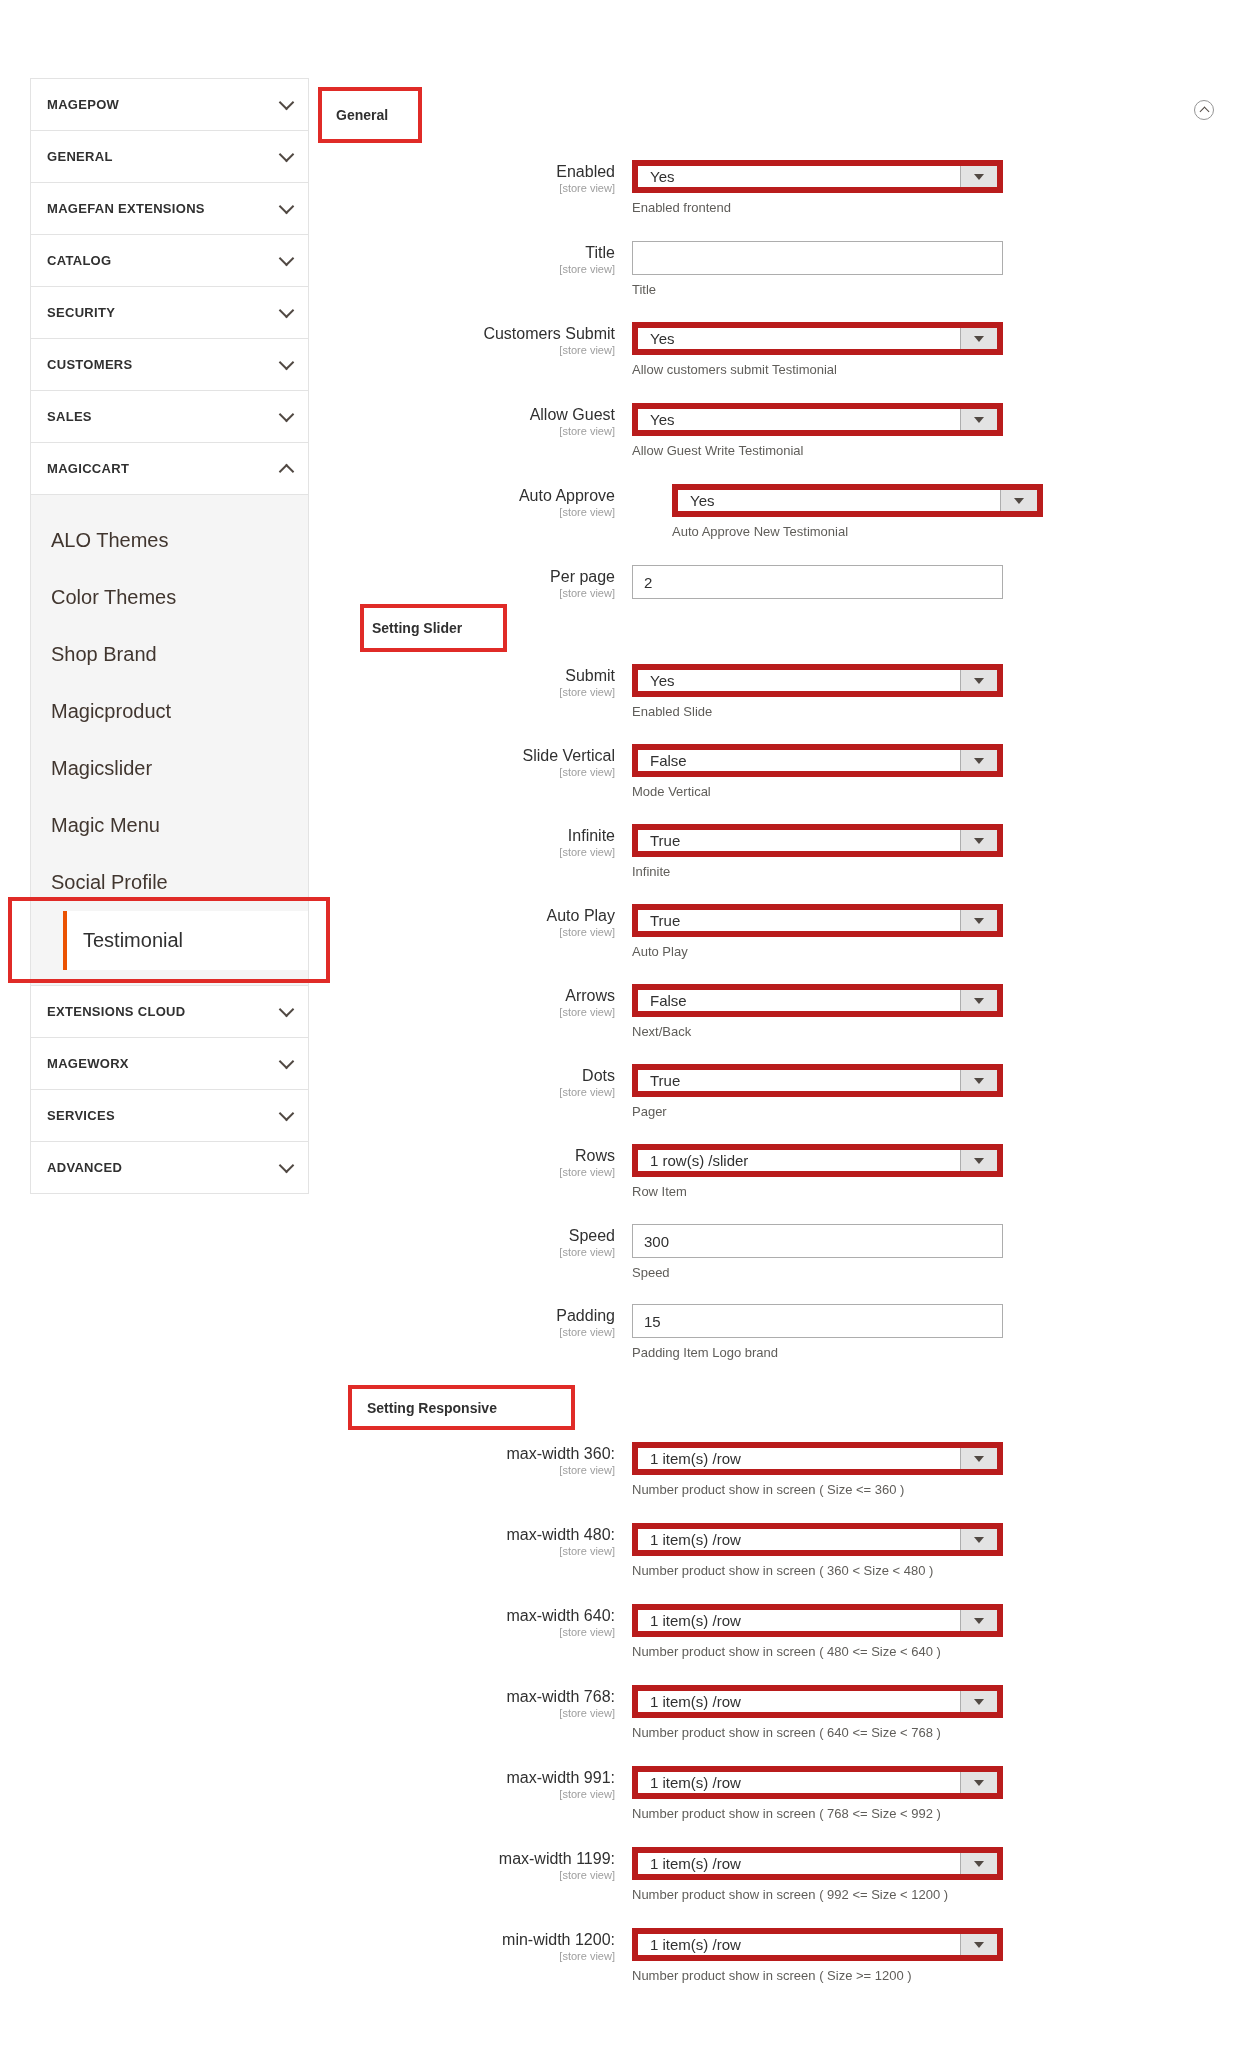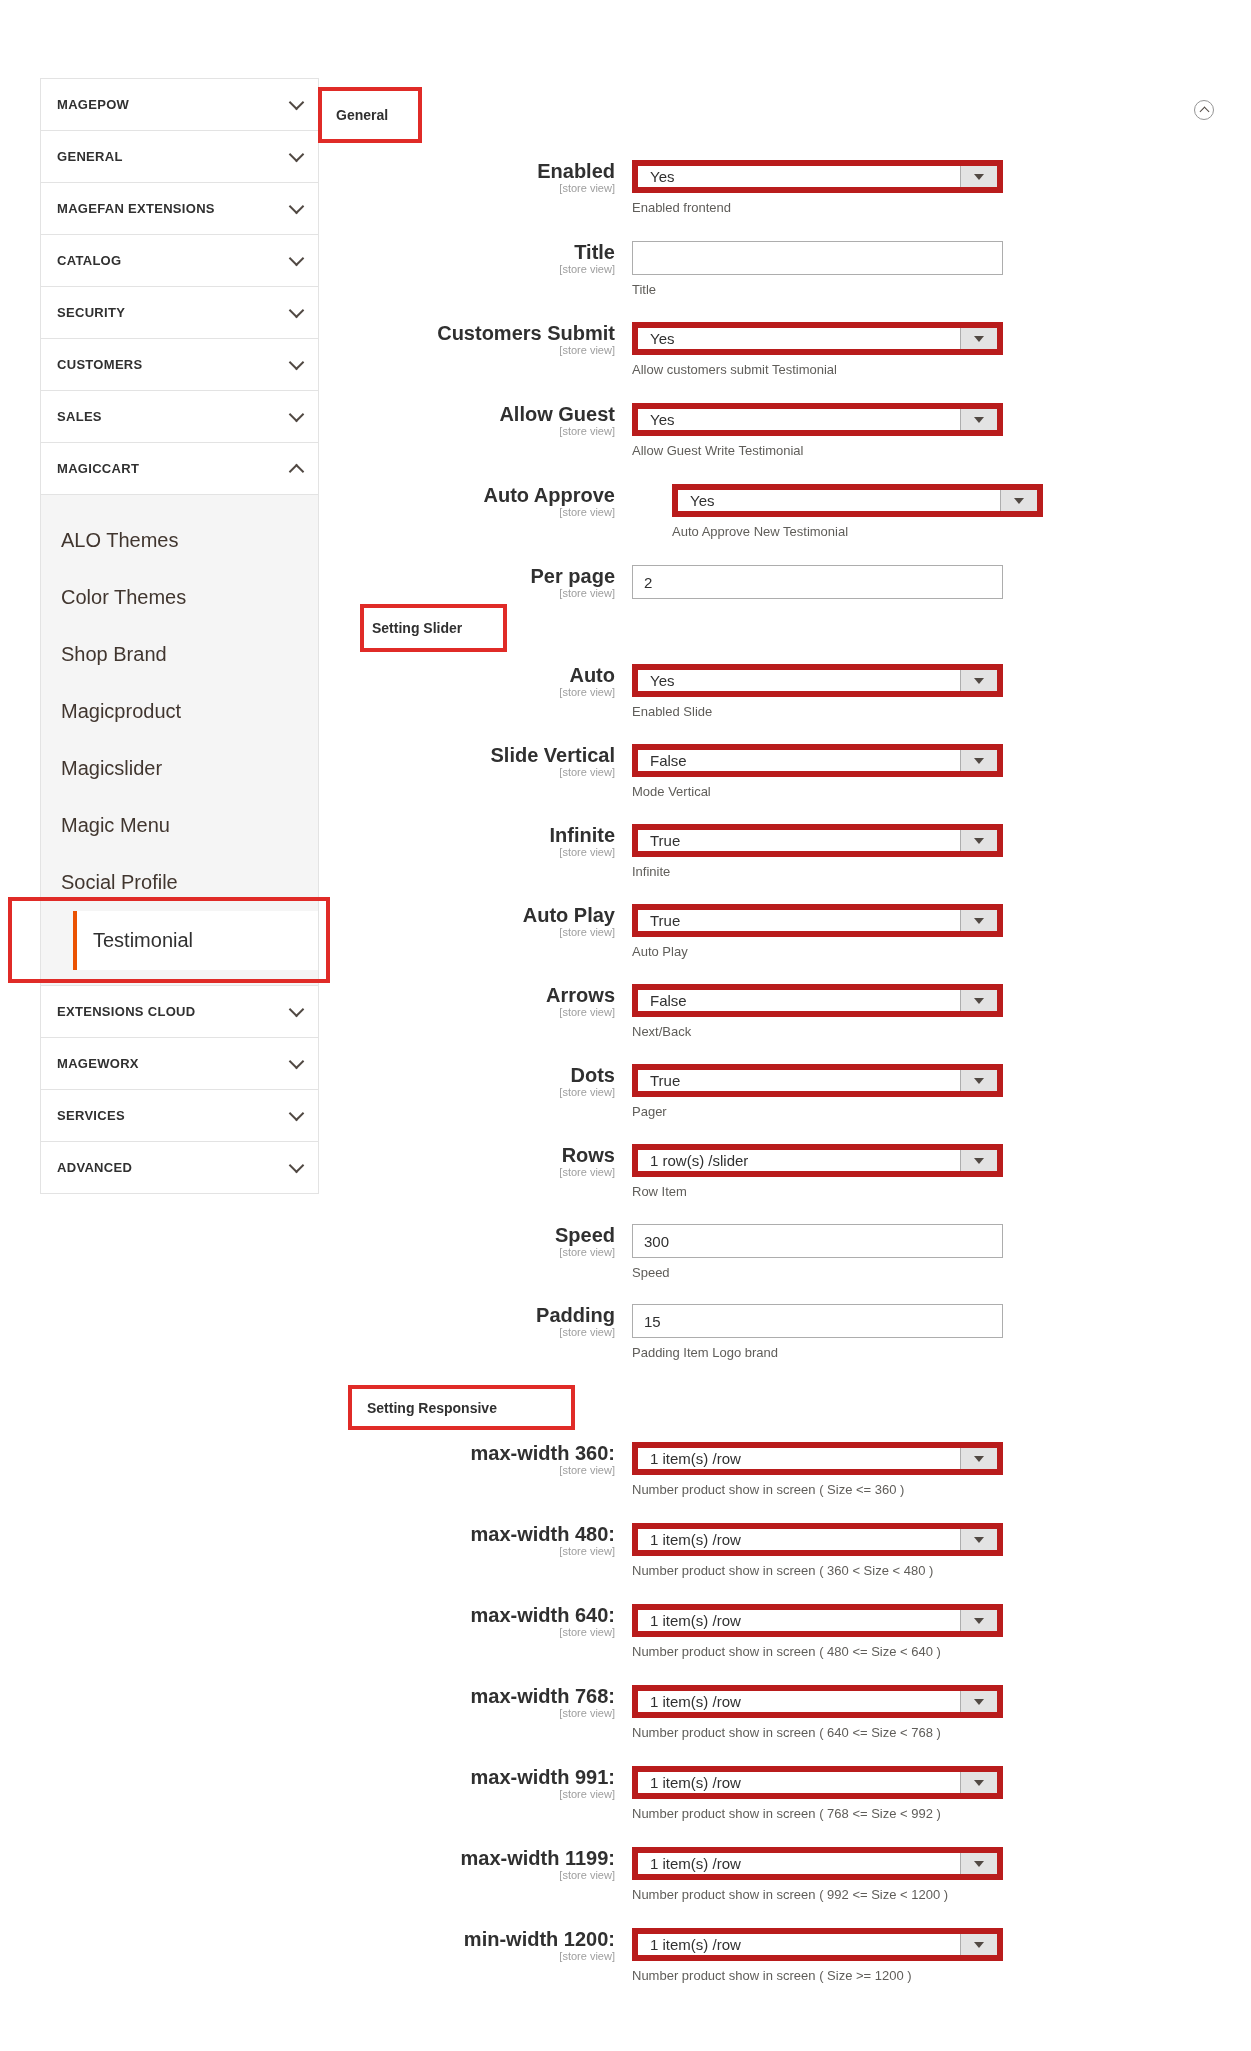--- a/index.html
+++ b/index.html
@@ -2,21 +2,21 @@
 <html><head>
 <meta charset="utf-8">
 <style>
   html,body{margin:0;padding:0;}
   body{
     width:1251px;height:2051px;position:relative;background:#fff;
     font-family:"Liberation Sans", sans-serif;overflow:hidden;
   }
   
   .sidebar{
-    position:absolute;left:40px;top:78px;width:277px;
+    position:absolute;left:30px;top:78px;width:277px;
     background:#fff;border:1px solid #e3e3e3;border-bottom:none;box-sizing:content-box;
   }
   .acc-row{height:51px;border-bottom:1px solid #e3e3e3;display:flex;align-items:center;
     padding:0 16px;cursor:pointer;background:#fff;}
   .acc-label{flex:1;font-size:13px;font-weight:bold;color:#303030;letter-spacing:.3px;}
   .chev{width:9px;height:9px;border-right:2px solid #514943;border-bottom:2px solid #514943;
     transform:rotate(45deg);margin-top:-5px;flex:none;}
   .chev.up{transform:rotate(-135deg);margin-top:5px;}
   .subpanel{background:#f5f5f5;border-bottom:1px solid #e3e3e3;padding:17px 0 15px 0;}
   .sub-item{height:57px;display:flex;align-items:center;padding-left:20px;
@@ -31,21 +31,21 @@
   .h-label{font-size:14px;font-weight:bold;color:#303030;}
   .h0{width:104px;height:56px;padding-left:14px;}
   .h1{width:147px;height:48px;padding-left:8px;margin-left:42px;}
   .h2{width:227px;height:45px;padding-left:15px;margin-left:30px;margin-top:22px;}
   .rows{}
   .r0{margin-top:17px;}
   .r1{margin-top:12px;}
   .r2{margin-top:12px;}
   .frow{display:flex;}
   .lbl-col{width:297px;text-align:right;padding-top:3px;flex:none;}
-  .lbl{font-size:20px;font-weight:700;color:#303030;line-height:17px;}
+  .lbl{font-size:16px;font-weight:400;color:#303030;line-height:17px;}
   .scope{font-size:11px;color:#9e9e9e;margin-top:2px;}
   .ctl-col{margin-left:17px;width:373px;flex:none;}
   .tinput{width:371px;height:34px;border:1px solid #adadad;box-sizing:border-box;
     padding:0 11px;font-size:15px;color:#303030;font-family:inherit;background:#fff;display:block;}
   .msel{position:relative;width:371px;height:33px;border:6px solid #b91c1c;box-sizing:border-box;
     background:#fff;display:flex;align-items:center;padding-left:12px;font-size:15px;color:#303030;cursor:pointer;}
   .msel-btn{position:absolute;right:0;top:0;height:100%;width:37px;background:#e3e3e3;
     border-left:1px solid #adadad;display:flex;align-items:center;justify-content:center;box-sizing:border-box;cursor:pointer;}
   .arrow{width:0;height:0;border-left:5px solid transparent;border-right:5px solid transparent;
     border-top:6px solid #514943;}
@@ -220,21 +220,21 @@
           <input class="tinput" type="text" value="2" style="">
         </div>
       </div>
     </div>
     <div class="annot h1">
       <span class="h-label">Setting Slider</span>
     </div>
     <div class="rows r1">
       <div class="frow" style="height: 80px;">
         <div class="lbl-col">
-          <div class="lbl">Auto</div>
+          <div class="lbl">Submit</div>
           <div class="scope">[store view]</div>
         </div>
         <div class="ctl-col">
           <div class="msel">
             <span class="msel-val">Yes</span>
             <span class="msel-btn">
               <span class="arrow"></span>
             </span>
           </div>
           <div class="comment">Enabled Slide</div>

